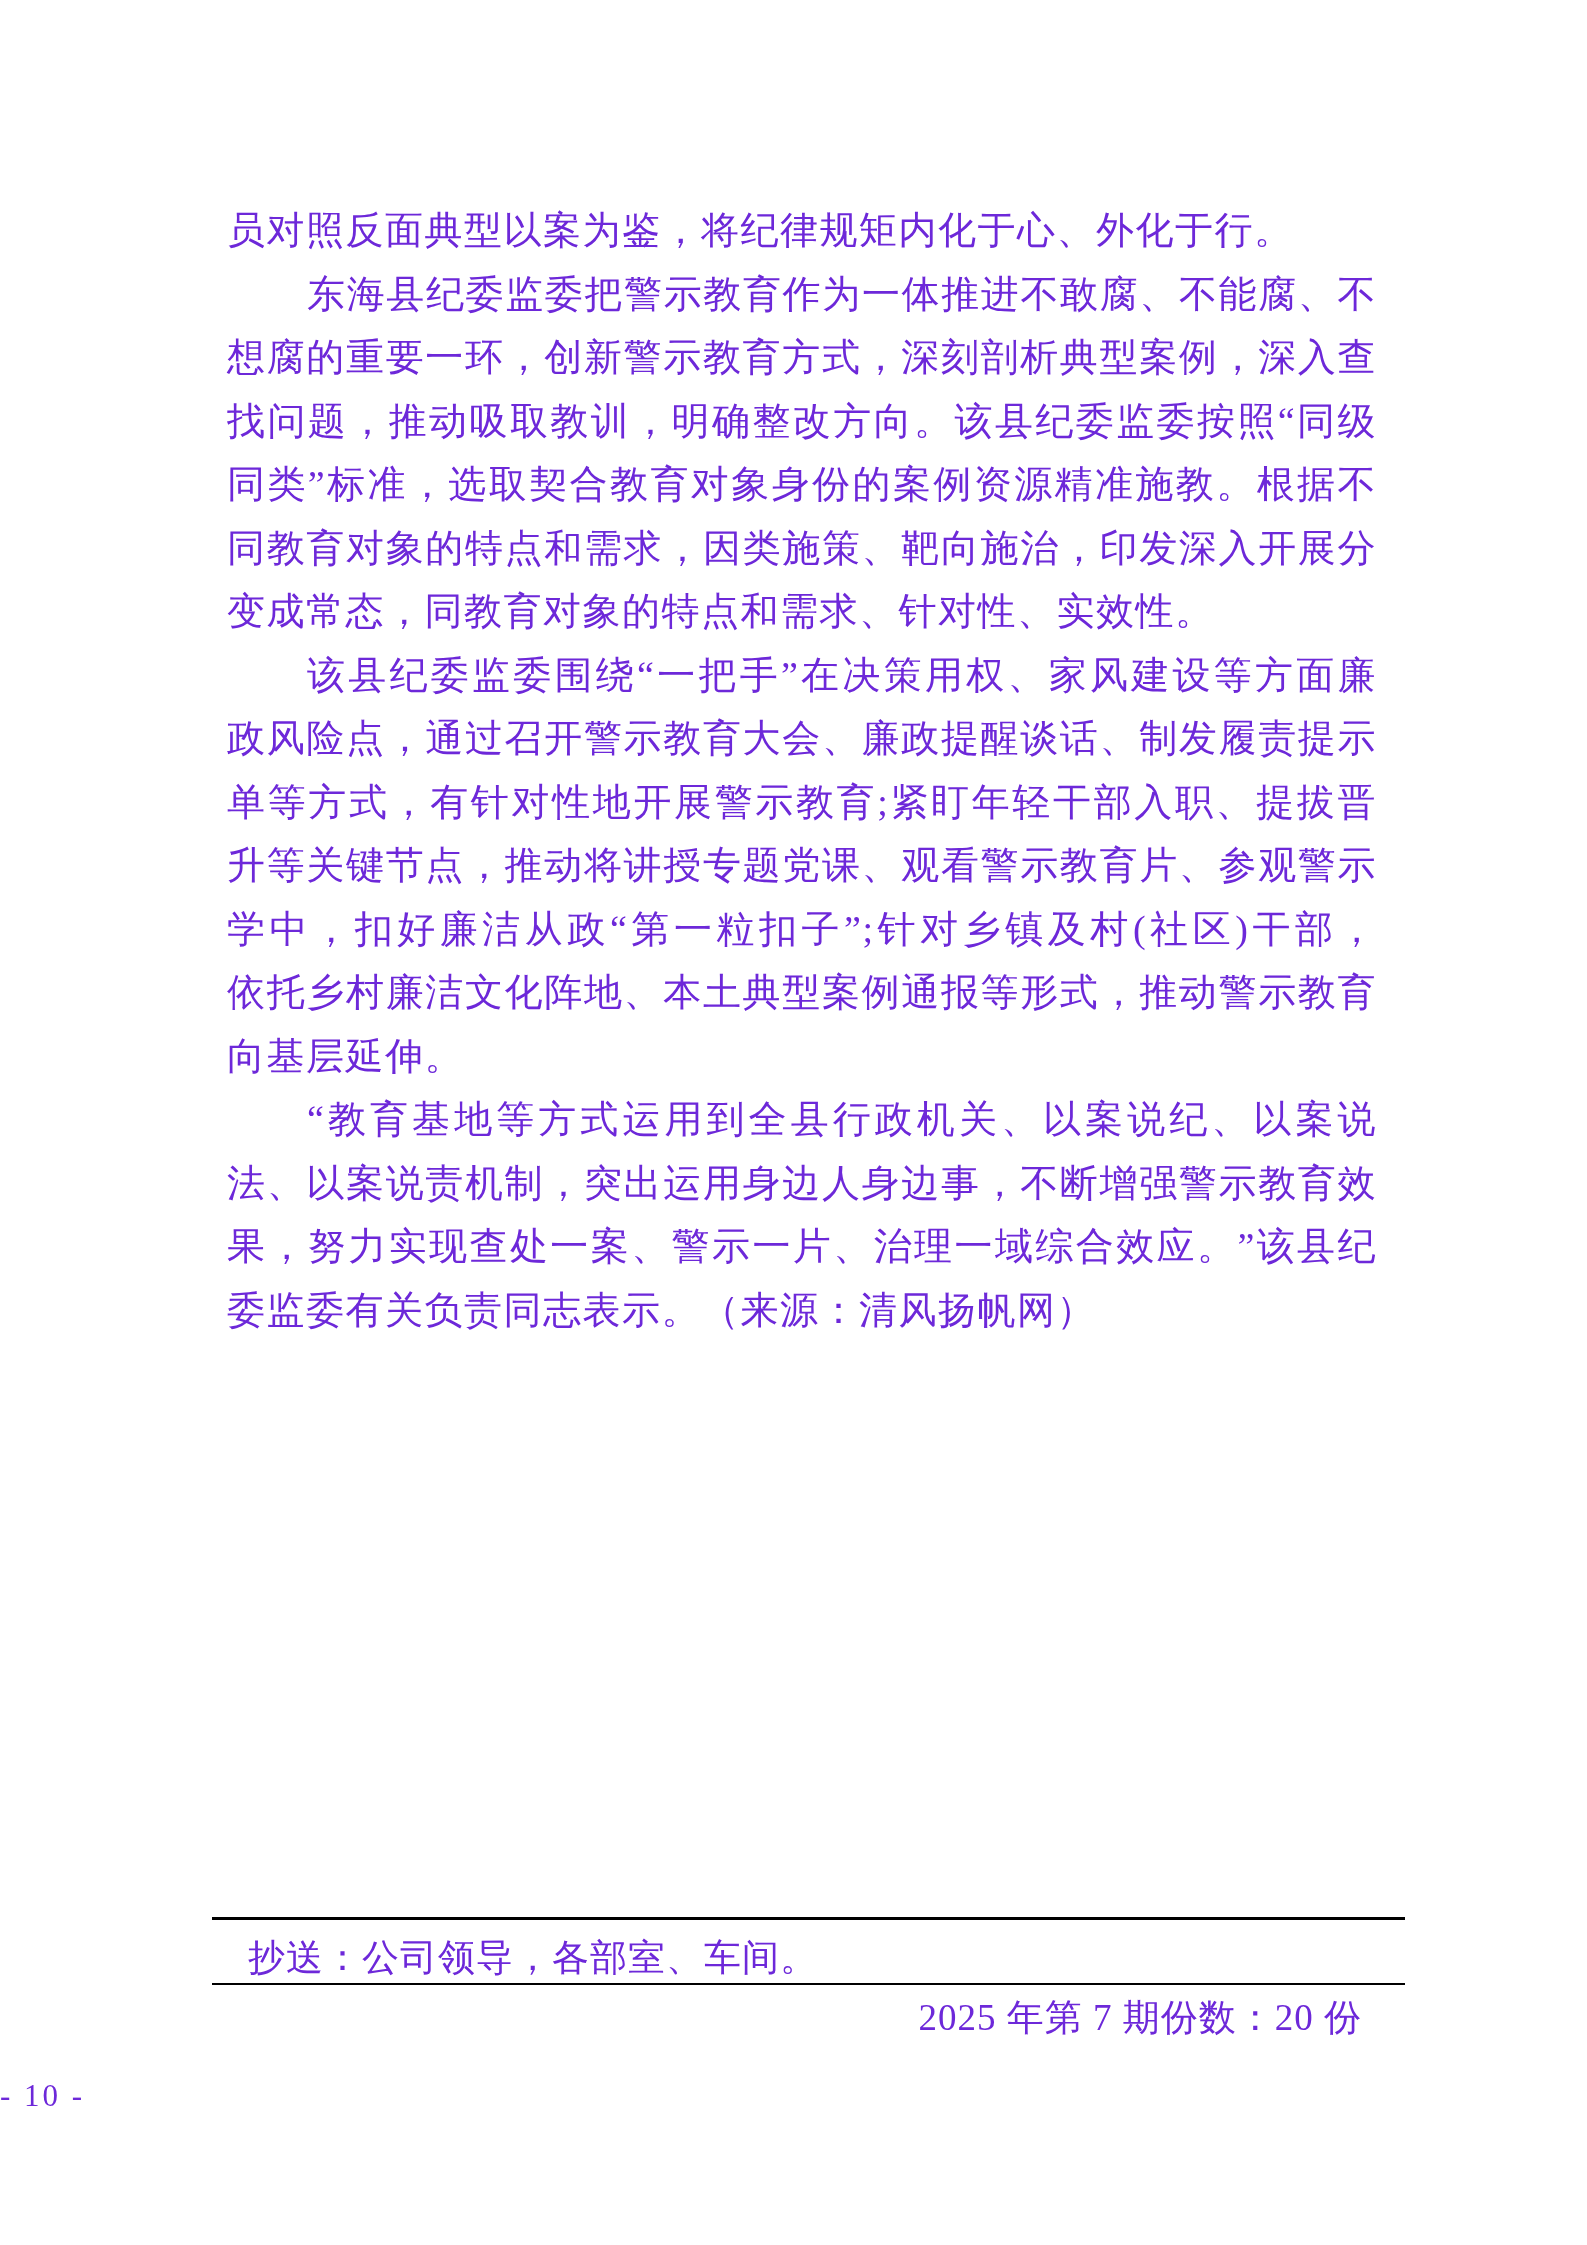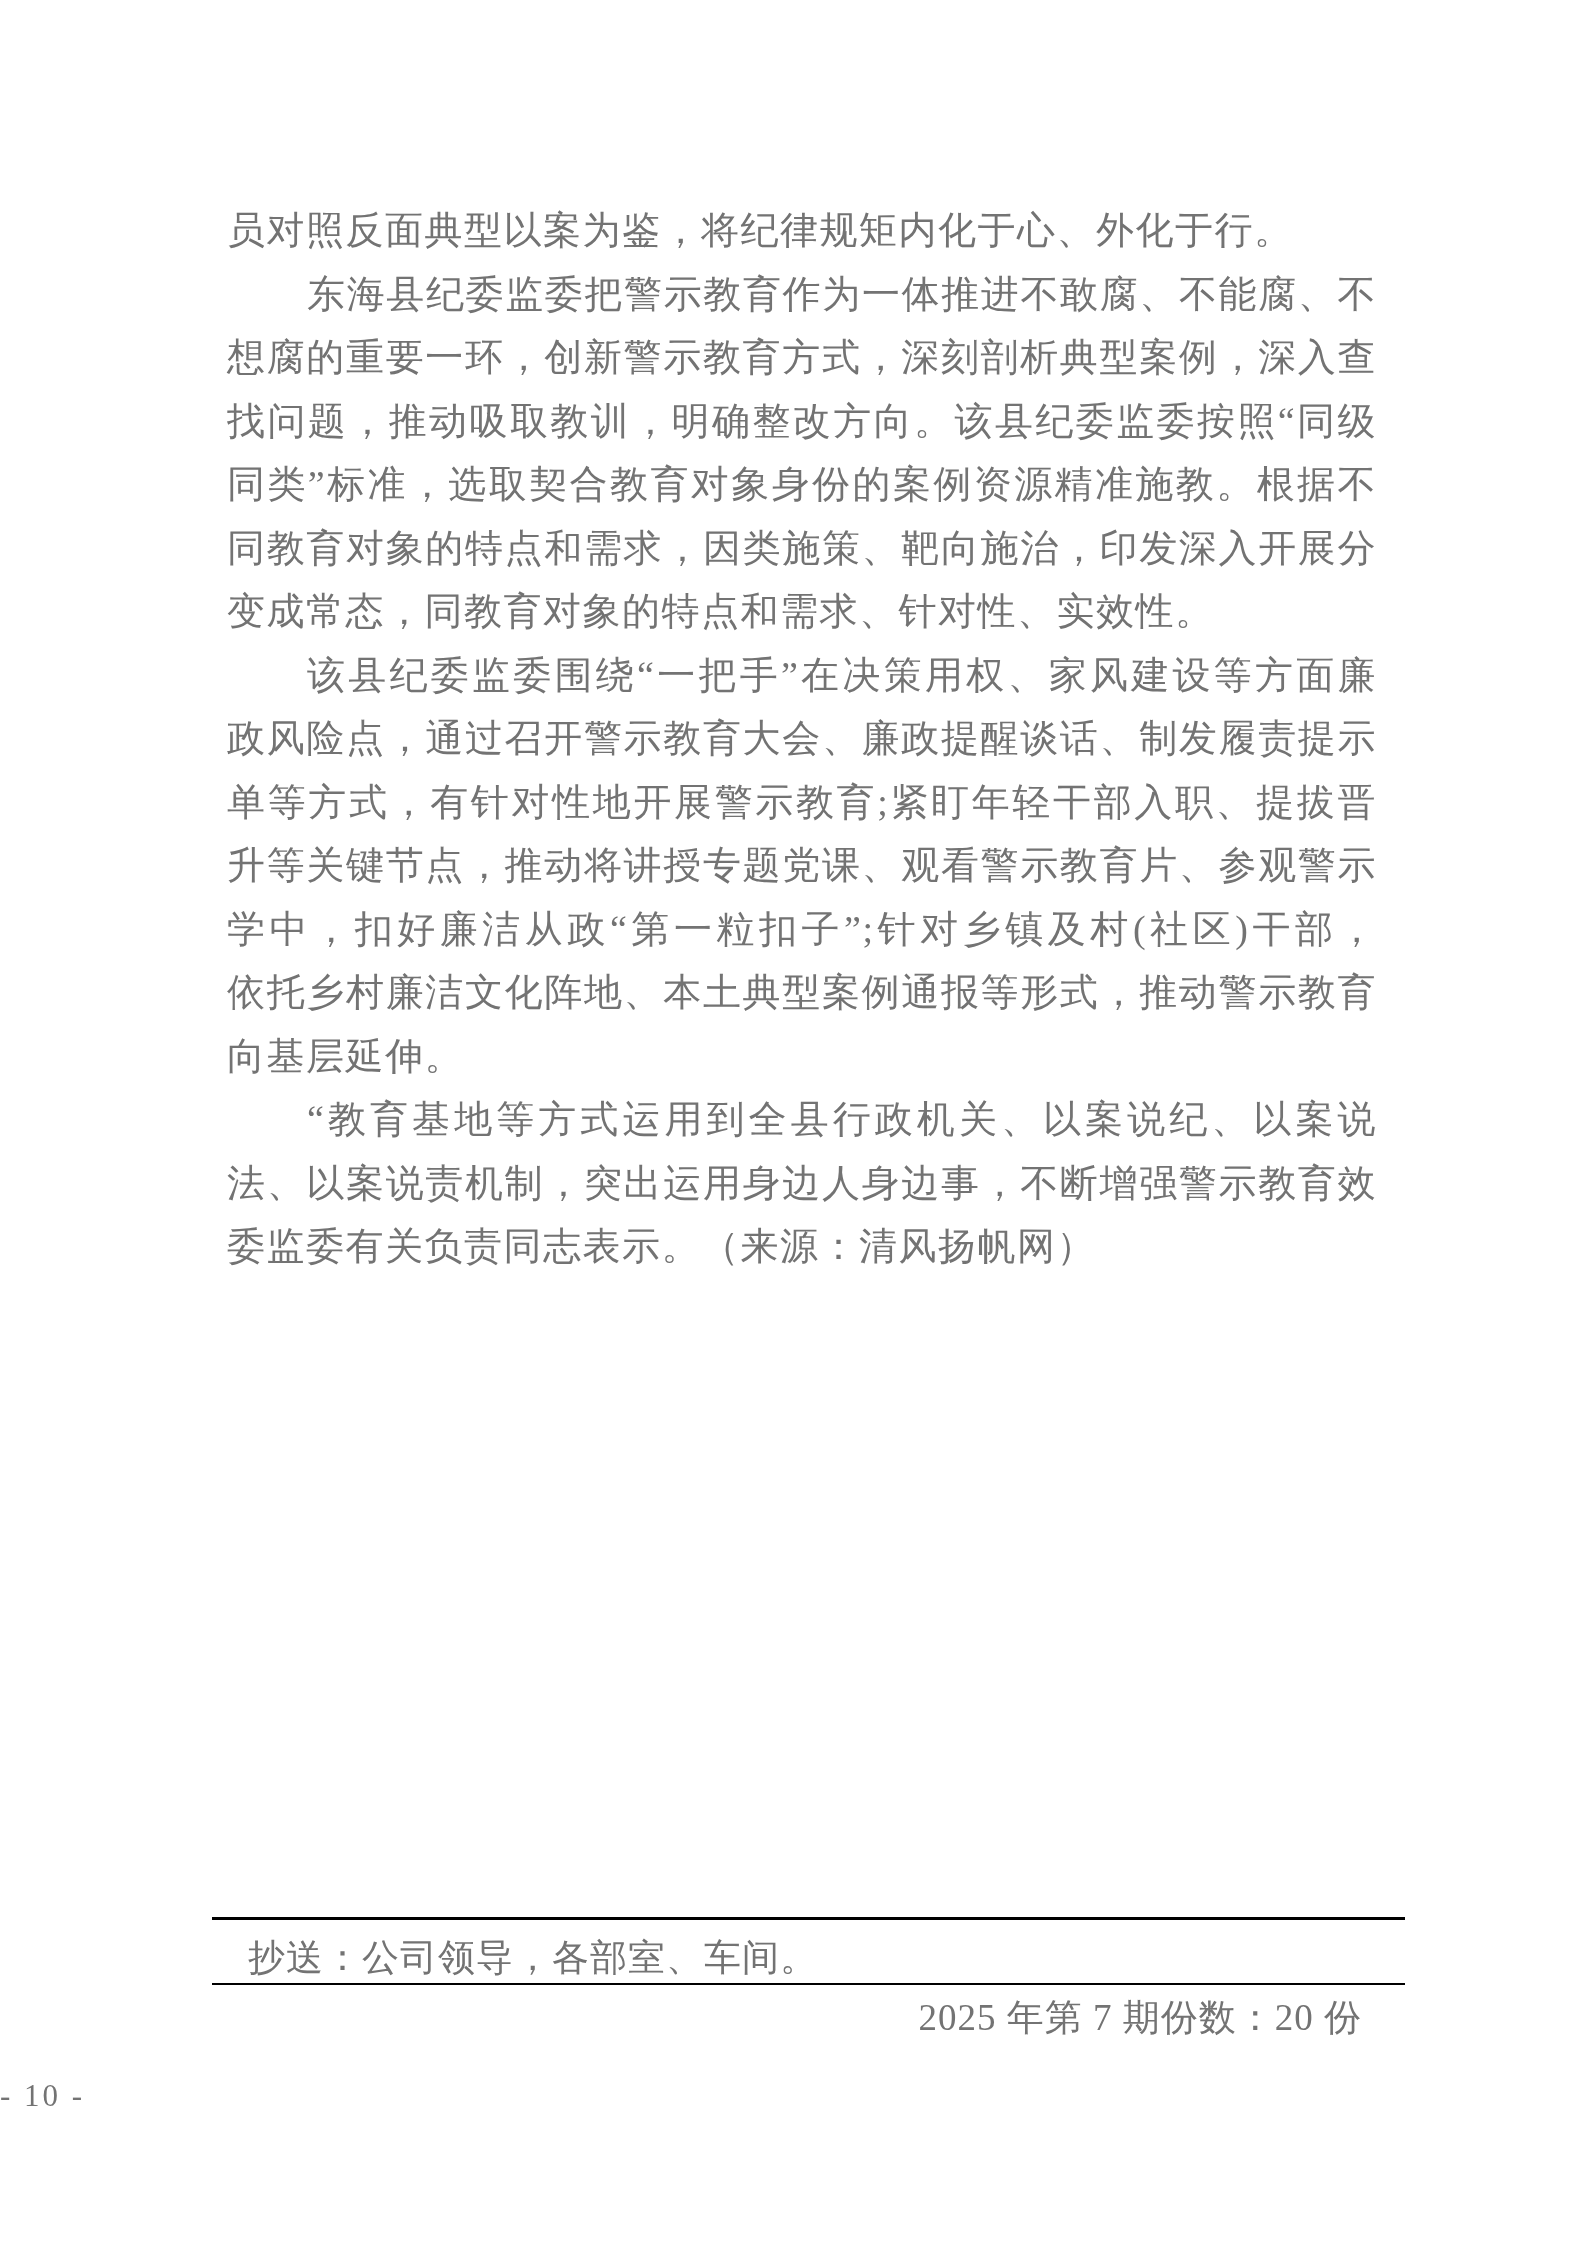--- a/index.html
+++ b/index.html
@@ -2,21 +2,21 @@
 <html><head>
 <meta charset="utf-8">
 <style>
   html, body { margin: 0; padding: 0; background: #888; }
   .page {
     position: relative;
     width: 1587px;
     height: 2245px;
     margin: 0 auto;
     background: #ffffff;
-    color: #737373;
+    color: #6d28d9;
     font-family: "Liberation Serif", "DejaVu Serif", serif;
     overflow: hidden;
   }
   .body-text {
     position: absolute;
     left: 227px;
     top: 199px;
     width: 1150px;
   }
   .line {
@@ -86,20 +86,21 @@
     <div class="line end">变成常态，同教育对象的特点和需求、针对性、实效性。</div>
     <div class="line indent">该县纪委监委围绕“一把手”在决策用权、家风建设等方面廉</div>
     <div class="line">政风险点，通过召开警示教育大会、廉政提醒谈话、制发履责提示</div>
     <div class="line">单等方式，有针对性地开展警示教育;紧盯年轻干部入职、提拔晋</div>
     <div class="line">升等关键节点，推动将讲授专题党课、观看警示教育片、参观警示</div>
     <div class="line">学中，扣好廉洁从政“第一粒扣子”;针对乡镇及村(社区)干部，</div>
     <div class="line">依托乡村廉洁文化阵地、本土典型案例通报等形式，推动警示教育</div>
     <div class="line end">向基层延伸。</div>
     <div class="line indent">“教育基地等方式运用到全县行政机关、以案说纪、以案说</div>
     <div class="line">法、以案说责机制，突出运用身边人身边事，不断增强警示教育效</div>
+    <div class="line">果，努力实现查处一案、警示一片、治理一域综合效应。”该县纪</div>
     <div class="line end">委监委有关负责同志表示。（来源：清风扬帆网）</div>
   </div>
 
   <div class="rule rule-top"></div>
 
   <div class="cc-row">抄送：公司领导，各部室、车间。</div>
 
   <div class="rule rule-bottom"></div>
 
   <div class="issue-row">

